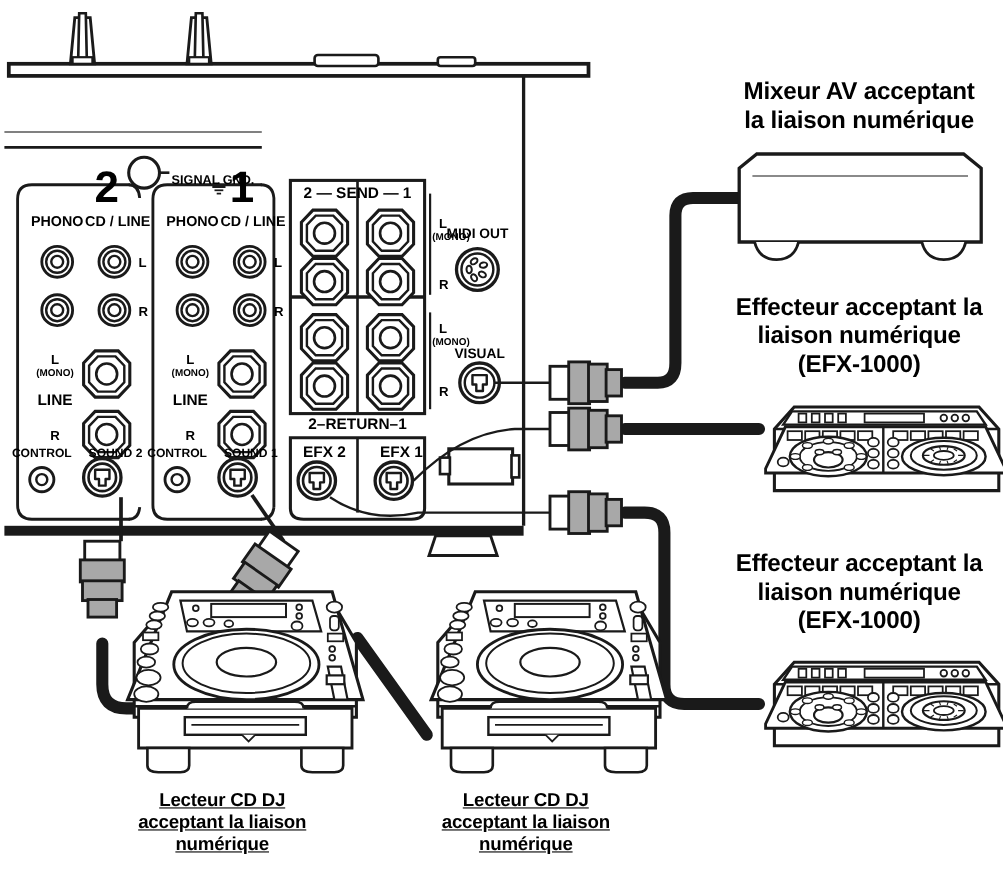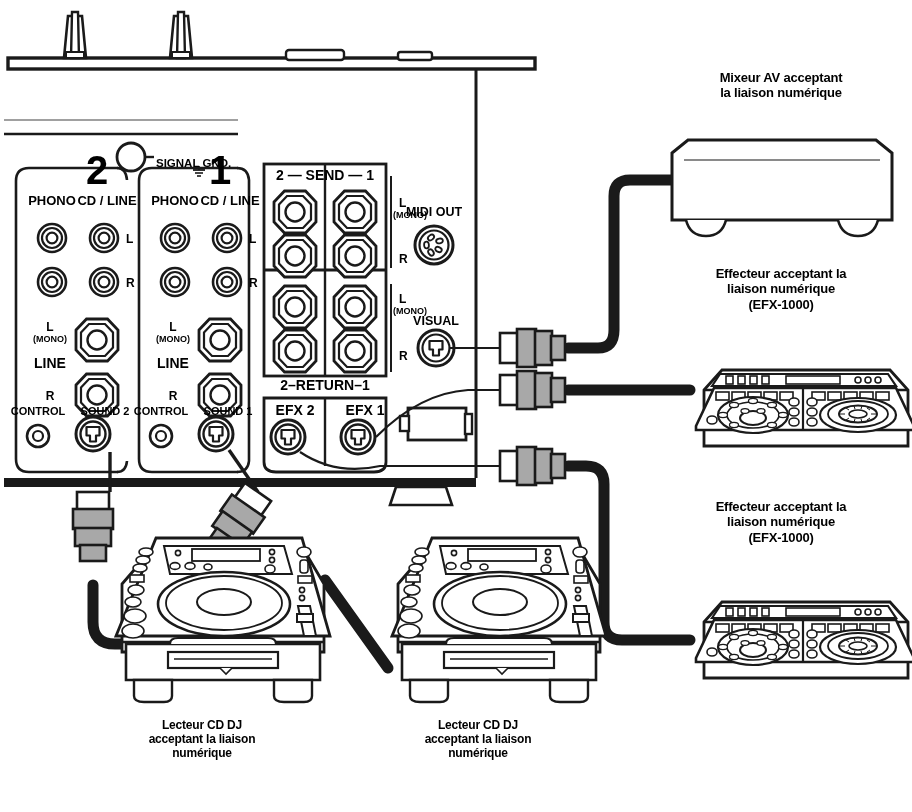--- a/index.html
+++ b/index.html
@@ -13,22 +13,22 @@
   #stage svg{position:absolute;left:0;top:0;}
   .cap{
     position:absolute;
     font-weight:bold;
     color:#000;
     text-align:center;
     line-height:1.18;
     letter-spacing:-0.2px;
     white-space:pre-line;
   }
-  .cap-right{font-size:13px;}
-  .cap-bottom{font-size:12px;}
+  .cap-right{font-size:22px;}
+  .cap-bottom{font-size:17px;text-decoration:underline;}
   #cap-mixer-av{left:650px;top:70px;width:262px;}
   #cap-efx-top{left:650px;top:266px;width:262px;}
   #cap-efx-bottom{left:650px;top:499px;width:262px;}
   #cap-cdj-left{left:82px;top:718px;width:240px;}
   #cap-cdj-right{left:358px;top:718px;width:240px;}
 </style>
 </head>
 <body>
 
 <div id="stage">

